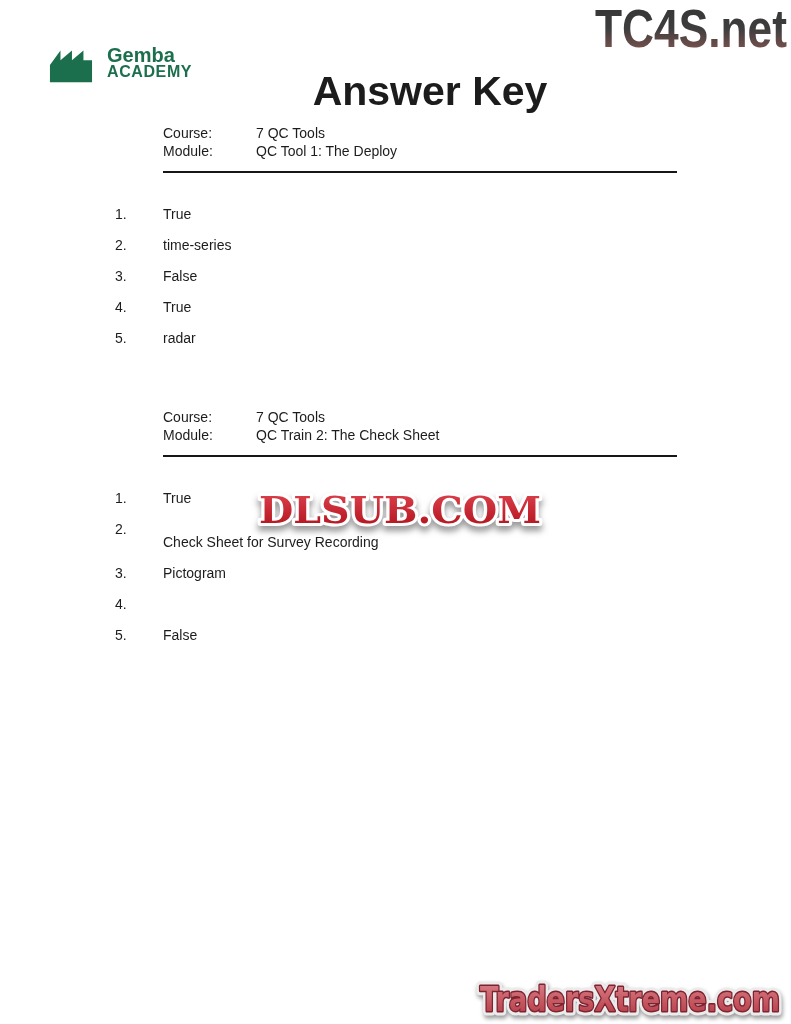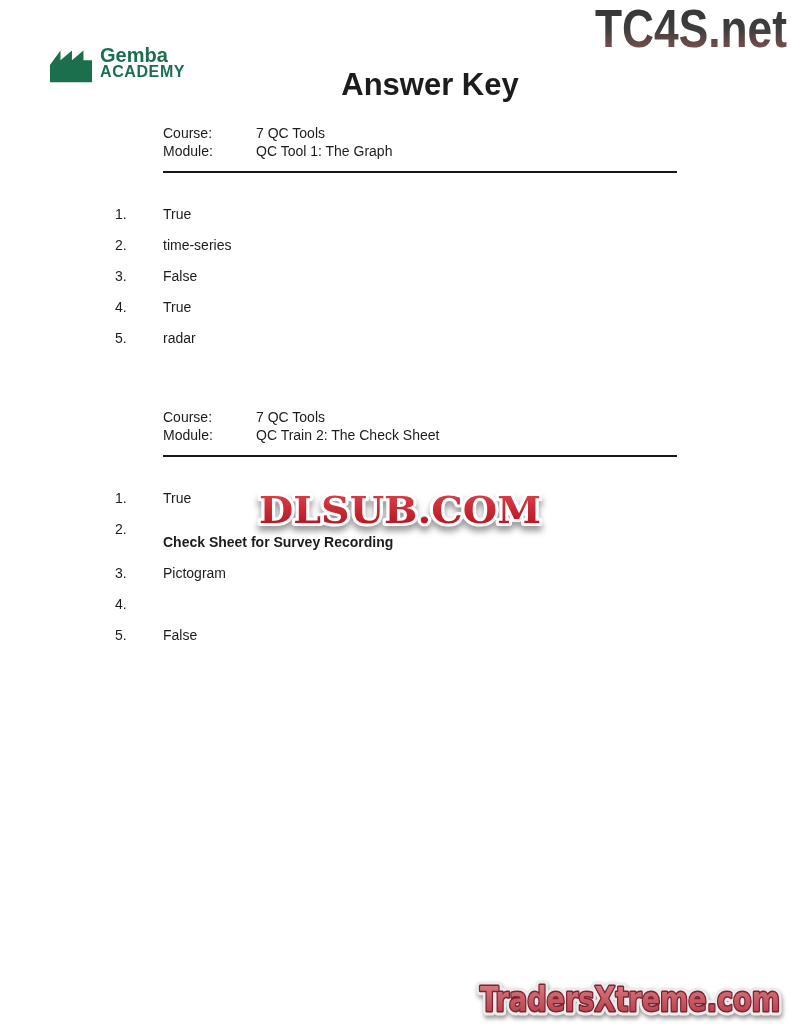--- a/index.html
+++ b/index.html
@@ -9,45 +9,45 @@
     background:#fff;
     overflow:hidden;
     font-family:"Liberation Sans",sans-serif;
     font-size:14px;
     color:var(--text,#1c1c1c);
   }
 
   
   .logo{position:absolute;left:49px;top:43px;display:flex;align-items:flex-start;gap:7px;}
   .logo svg{width:44px;height:40px;display:block;}
-  .logo-txt{display:flex;flex-direction:column;margin-top:2px;}
+  .logo-txt{display:flex;flex-direction:column;margin-top:2px;margin-left:7px;}
   .logo-name{font-size:20px;font-weight:bold;line-height:20px;color:var(--logo_green,#1b6f4d);}
   .logo-sub{font-size:16px;font-weight:bold;line-height:13px;letter-spacing:.6px;color:var(--logo_green,#1b6f4d);}
   .title{
     position:absolute;top:48px;left:430px;transform:translateX(-50%);
-    font-size:31px;font-weight:bold;white-space:nowrap;line-height:32px;
+    font-size:41px;font-weight:bold;white-space:nowrap;line-height:32px;
   }
 
   
   .wm-tc4s{position:absolute;top:2px;right:2px;filter:blur(.4px);}
   .wm-dlsub{position:absolute;left:250px;top:484px;z-index:5;}
   .wm-traders{position:absolute;left:474px;top:978px;z-index:5;}
 
   
   .section{position:absolute;left:115px;width:562px;}
   .s0{top:124px;}
   .s1{top:408px;}
   .meta{border-bottom:2px solid var(--rule,#161616);padding-bottom:11px;margin-left:48px;}
   .meta-row{display:flex;line-height:18px;}
   .meta-label{width:93px;flex:none;}
   .answers{margin-top:32px;}
   .answer-row{display:flex;line-height:18px;margin-bottom:13px;}
   .answer-num{width:48px;flex:none;}
   .answer-text .line{display:block;}
-  .answer-text .line.gap{margin-top:13px;font-weight:bold;}
+  .answer-text .line.gap{margin-top:13px;}
 </style>
 </head>
 <body>
 
 <div class="page">
 
   <div class="logo">
     <svg viewBox="0 0 46 40" aria-hidden="true">
       <polygon points="1,40 1,22 12,7 12,17 24,7 24,17 36,7 36,17 45,17 45,40" style="fill:var(--logo_green,#1b6f4d)"></polygon>
     </svg>
@@ -71,21 +71,21 @@
   </svg>
 
   <section class="section s0">
     <div class="meta">
       <div class="meta-row">
         <span class="meta-label">Course:</span>
         <span class="meta-value">7 QC Tools</span>
       </div>
       <div class="meta-row">
         <span class="meta-label">Module:</span>
-        <span class="meta-value">QC Tool 1: The Graph</span>
+        <span class="meta-value">QC Tool 1: The Deploy</span>
       </div>
     </div>
     <div class="answers">
       <div class="answer-row">
         <span class="answer-num">1.</span>
         <span class="answer-text">True</span>
       </div>
       <div class="answer-row">
         <span class="answer-num">2.</span>
         <span class="answer-text">time-series</span>

